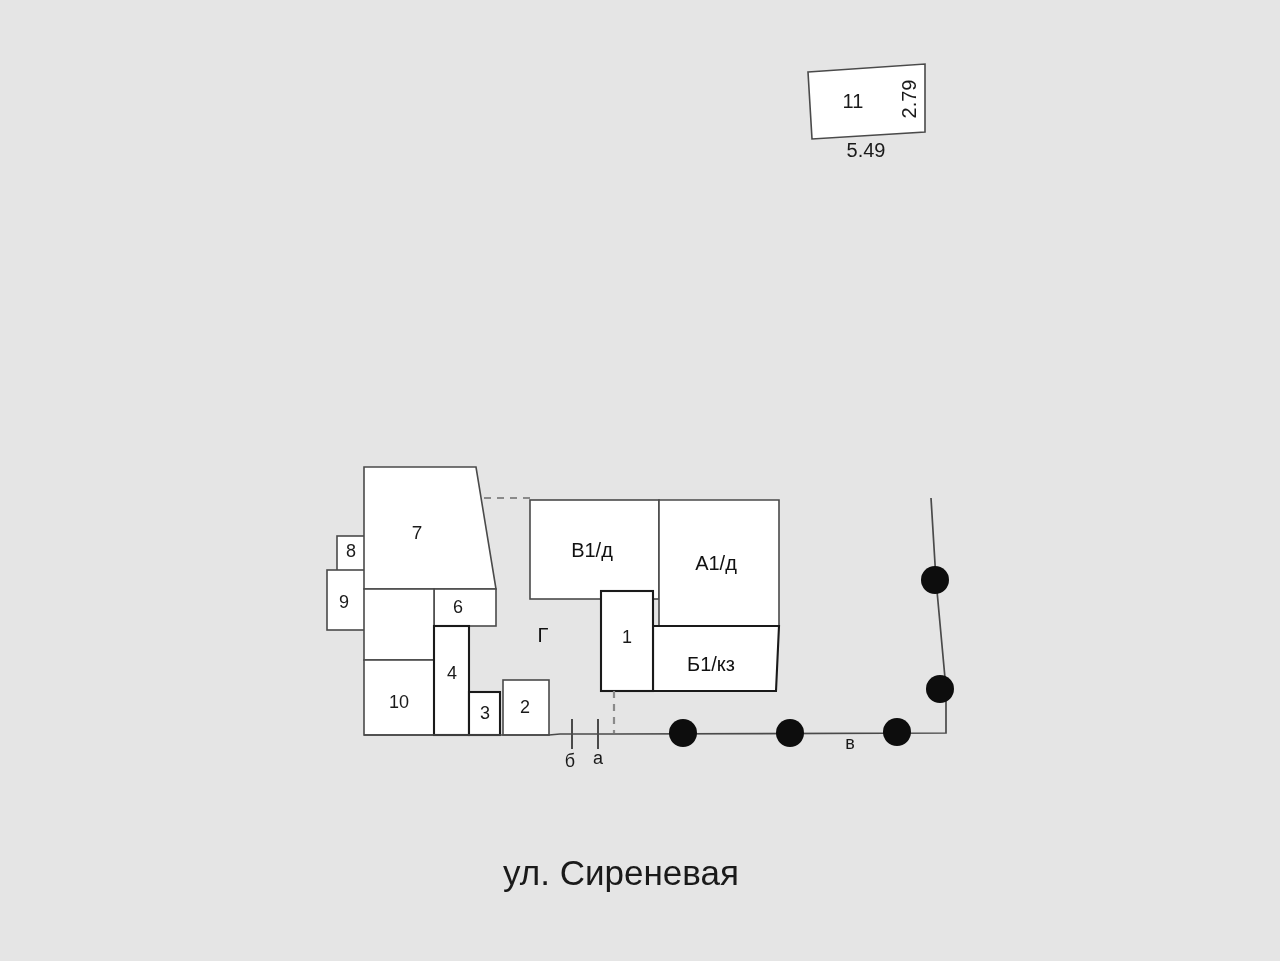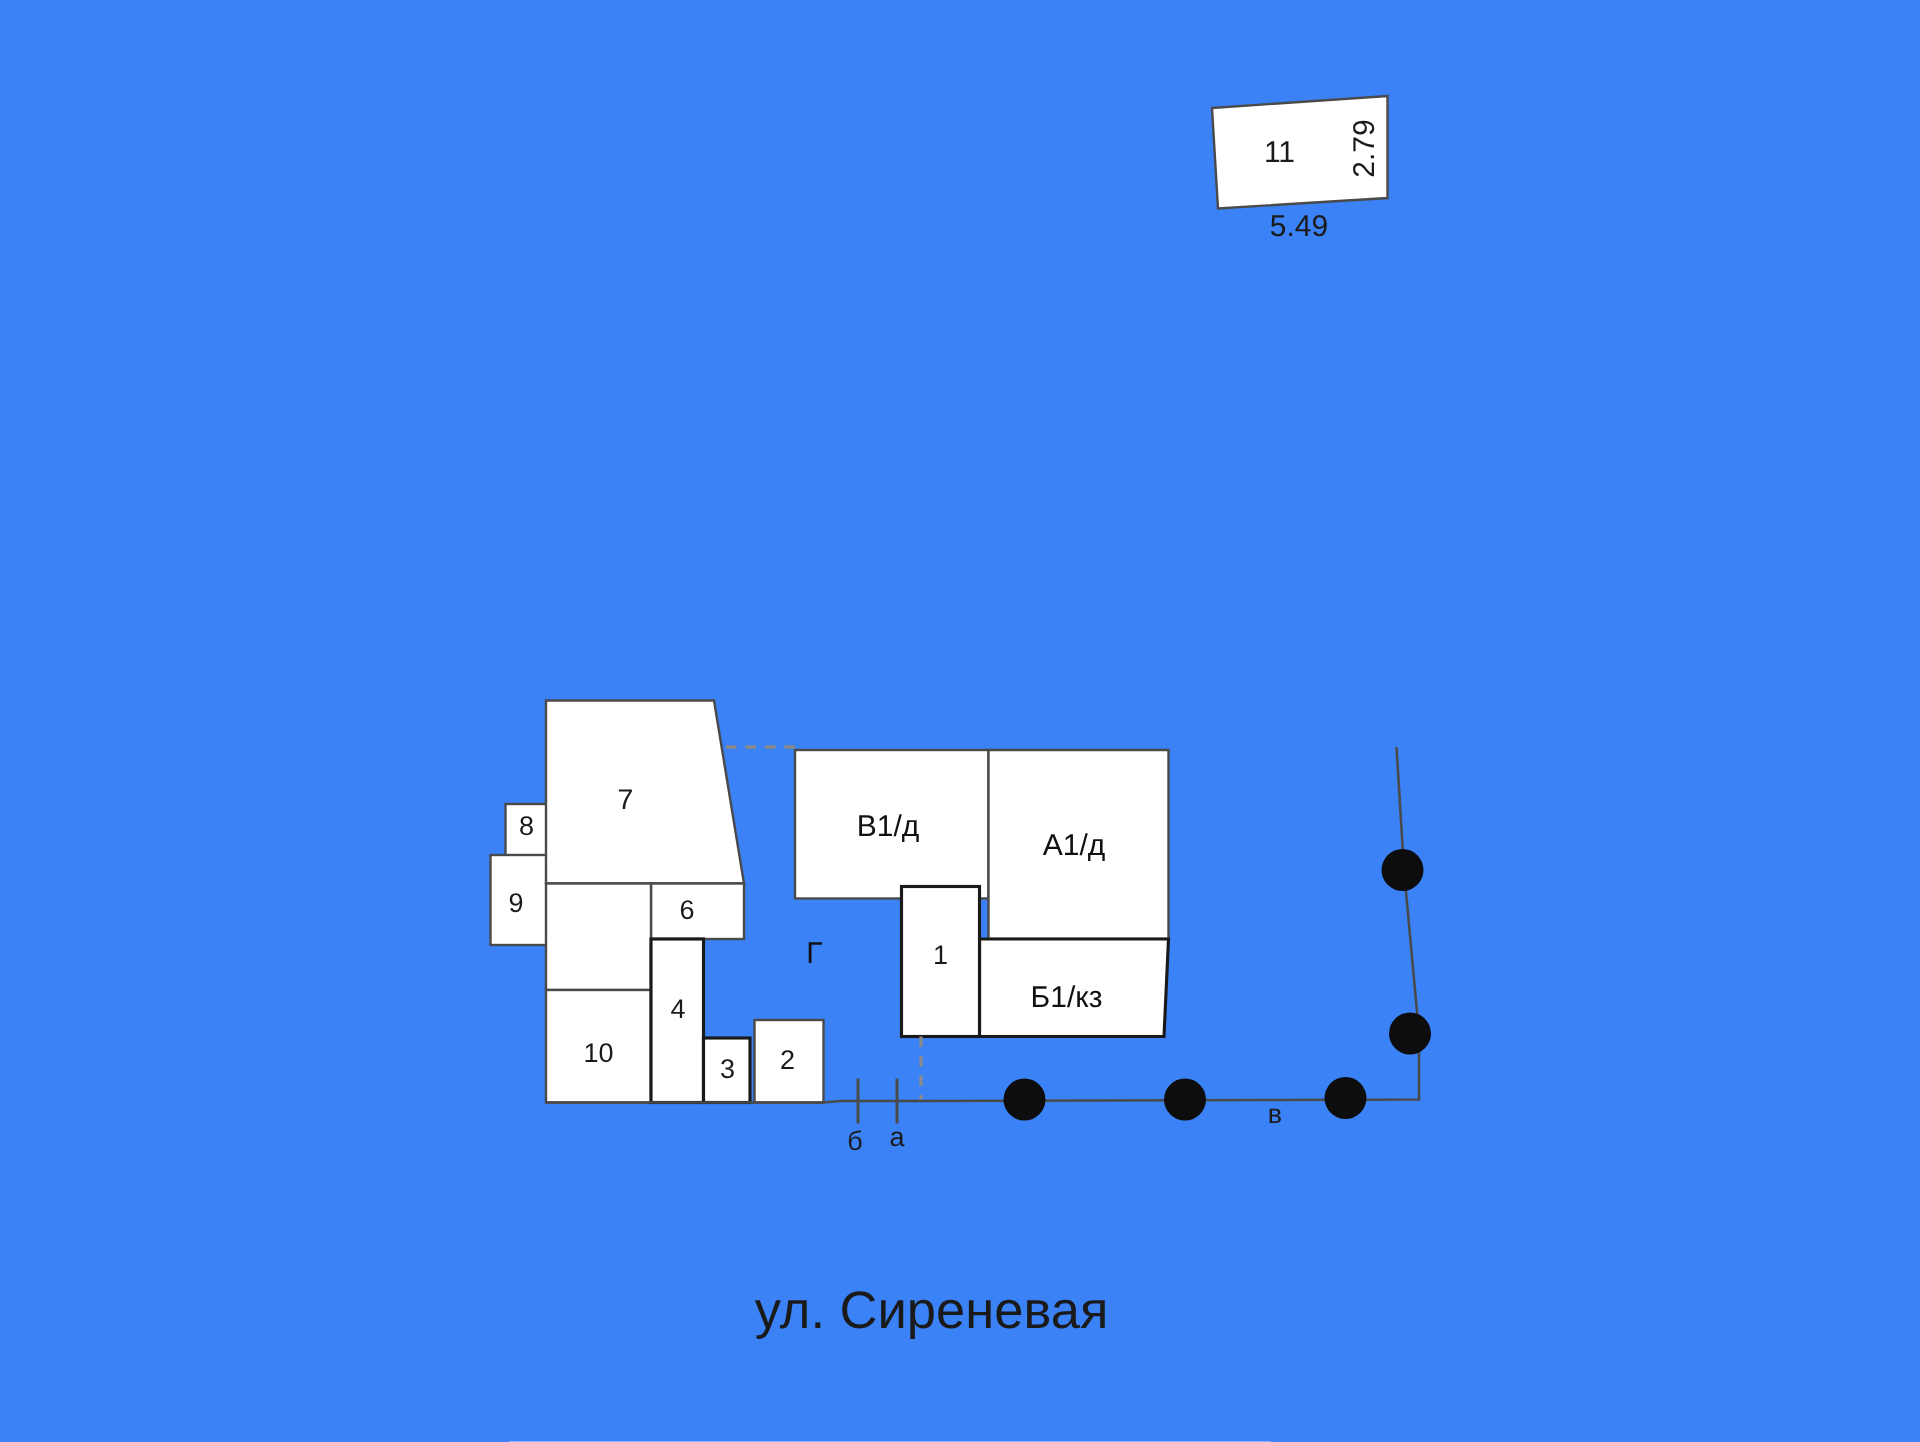--- a/index.html
+++ b/index.html
@@ -13,21 +13,21 @@
     font-family: "Liberation Sans", sans-serif;
     overflow: hidden;
     position: relative;
   }
   #plan-root {
     position: absolute;
     left: 0;
     top: 0;
     width: 1280px;
     height: 961px;
-    background: #3b82f6;
+    background: #e5e5e5;
   }
   svg#plan-svg {
     display: block;
     width: 1280px;
     height: 961px;
   }
   .bld-outline {
     fill: #ffffff;
     stroke: #4a4a4a;
     stroke-width: 1.6;

